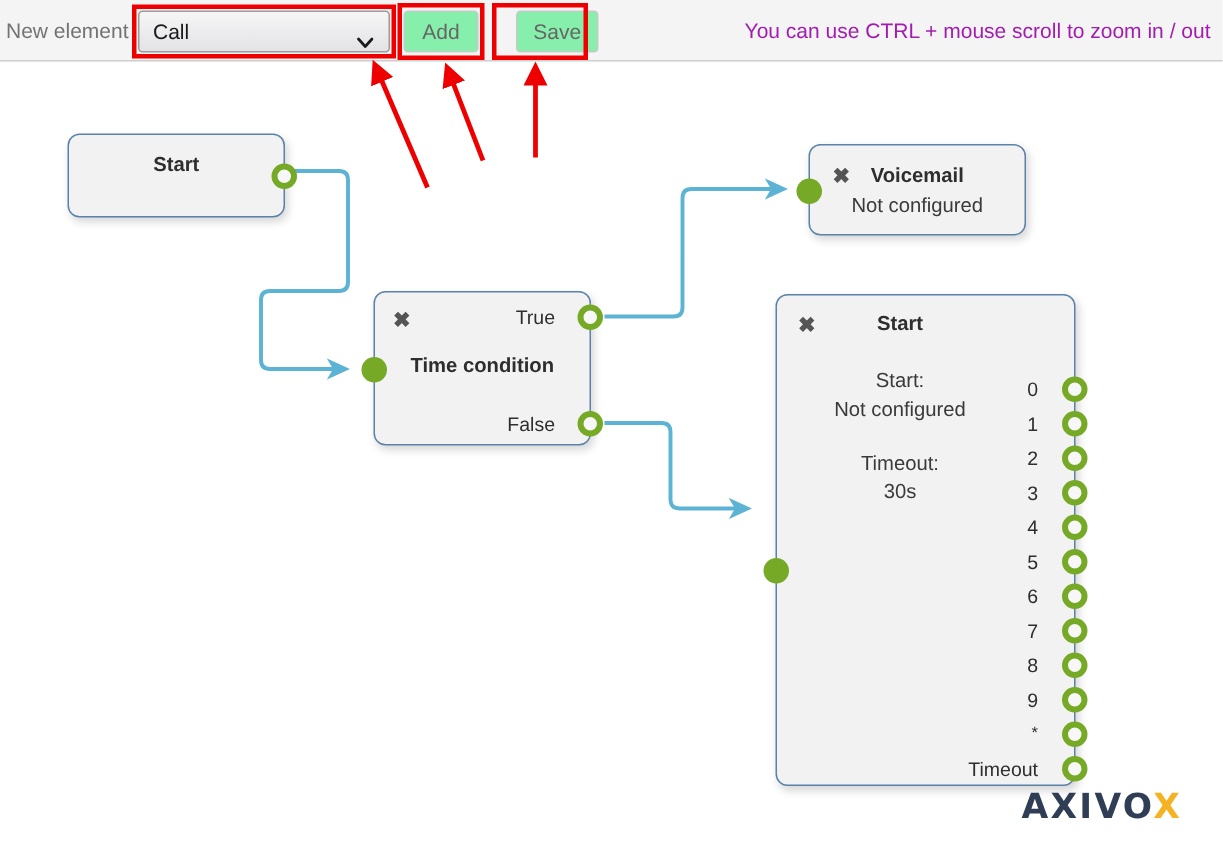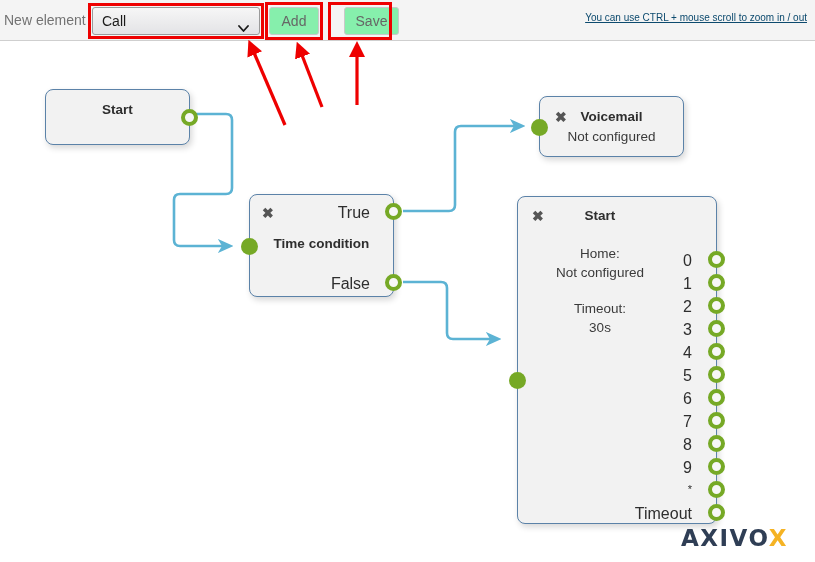--- a/index.html
+++ b/index.html
@@ -64,24 +64,23 @@
     color: #666666;
     text-align: center;
     line-height: 26px;
   }
   #add-button  { left: 269px; width: 50px; }
   #save-button { left: 344px; width: 55px; }
 
   #toolbar-hint {
     position: absolute;
     right: 8px; top: 12px;
-    font-size: 10px;
-    color: #0c4a6e;
+    font-size: 14px;
+    color: #a21caf;
     white-space: nowrap;
-    text-decoration: underline;
   }
 
   
   .annot-rect {
     position: absolute;
     border: 3px solid #ee0000;
     box-sizing: border-box;
     pointer-events: none;
   }
   #annot-select { left: 88px;  top: 3px; width: 176px; height: 36px; }
@@ -123,21 +122,21 @@
   .close-icon {
     position: absolute;
     font-size: 14px;
     font-weight: bold;
     color: #555555;
     line-height: 1;
     user-select: none;
   }
   .port-label {
     position: absolute;
-    font-size: 16px;
+    font-size: 13px;
     color: #2e2e2e;
     text-align: right;
     white-space: nowrap;
   }
   .port-ring {
     position: absolute;
     width: 17px; height: 17px;
     box-sizing: border-box;
     border: 4px solid #76a926;
     border-radius: 50%;
@@ -253,21 +252,21 @@
     <div class="node-sub" style="top:32px">Not configured</div>
 
     <div class="port-dot" style="left:-9px; top:22px"></div>
   </div>
 
   <div class="node" id="node-menu">
     <div class="close-icon" style="left:14px; top:12px">✖</div>
 
     <div class="node-title" style="top:11px; left:0; right:34px">Start</div>
 
-    <div class="node-sub" style="top:49px; right:34px">Home:</div>
+    <div class="node-sub" style="top:49px; right:34px">Start:</div>
     <div class="node-sub" style="top:68px; right:34px">Not configured</div>
     <div class="node-sub" style="top:104px; right:34px">Timeout:</div>
     <div class="node-sub" style="top:123px; right:34px">30s</div>
 
     <div class="port-dot" style="left:-9px; top:175px"></div>
 
     <div class="port-label" style="right:24px; top:55px">0</div>
     <div class="port-ring" style="right:-9px; top:54px"></div>
 
     <div class="port-label" style="right:24px; top:78px">1</div>

